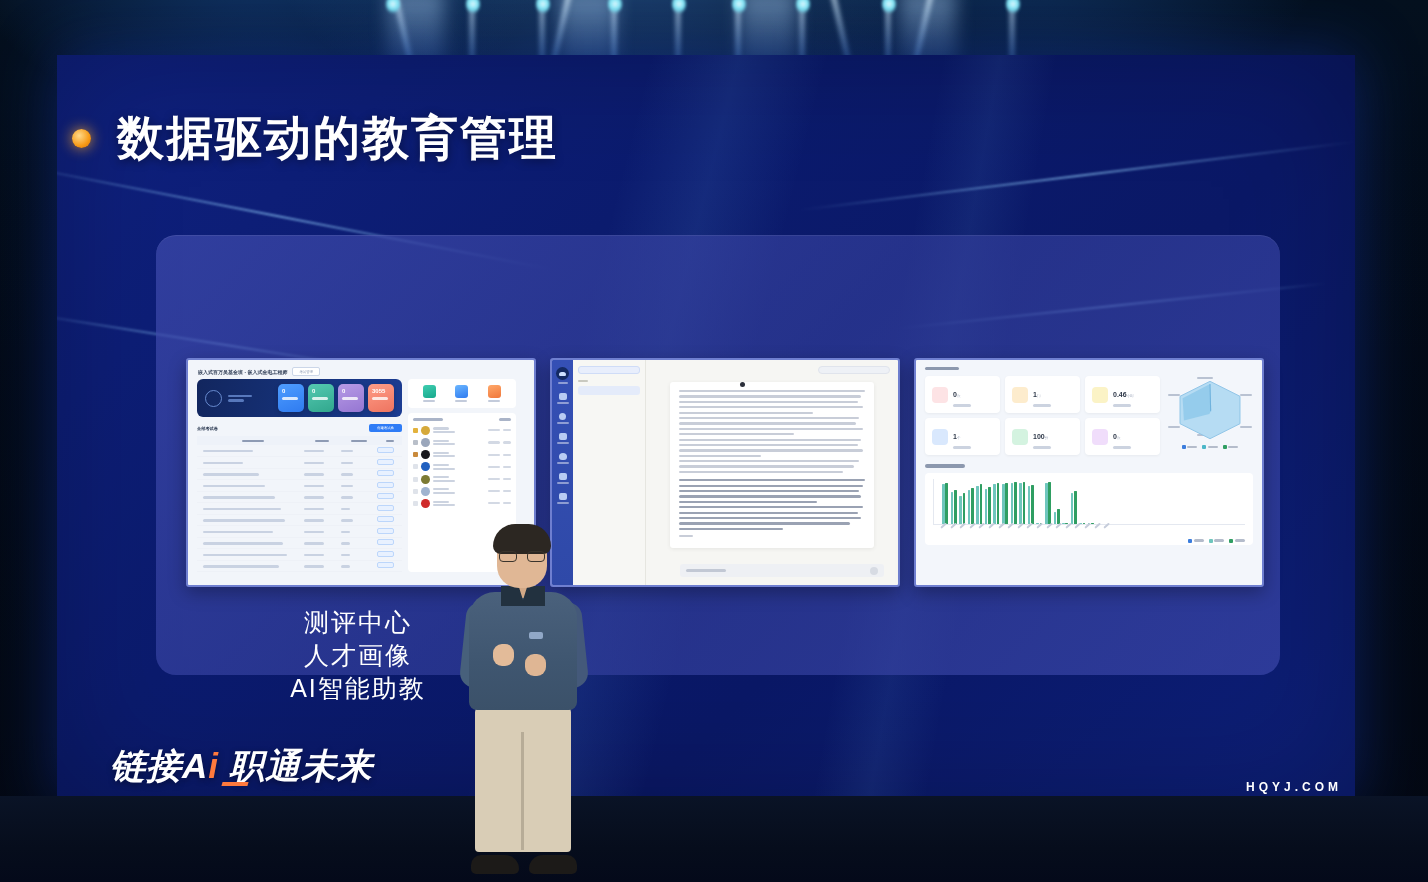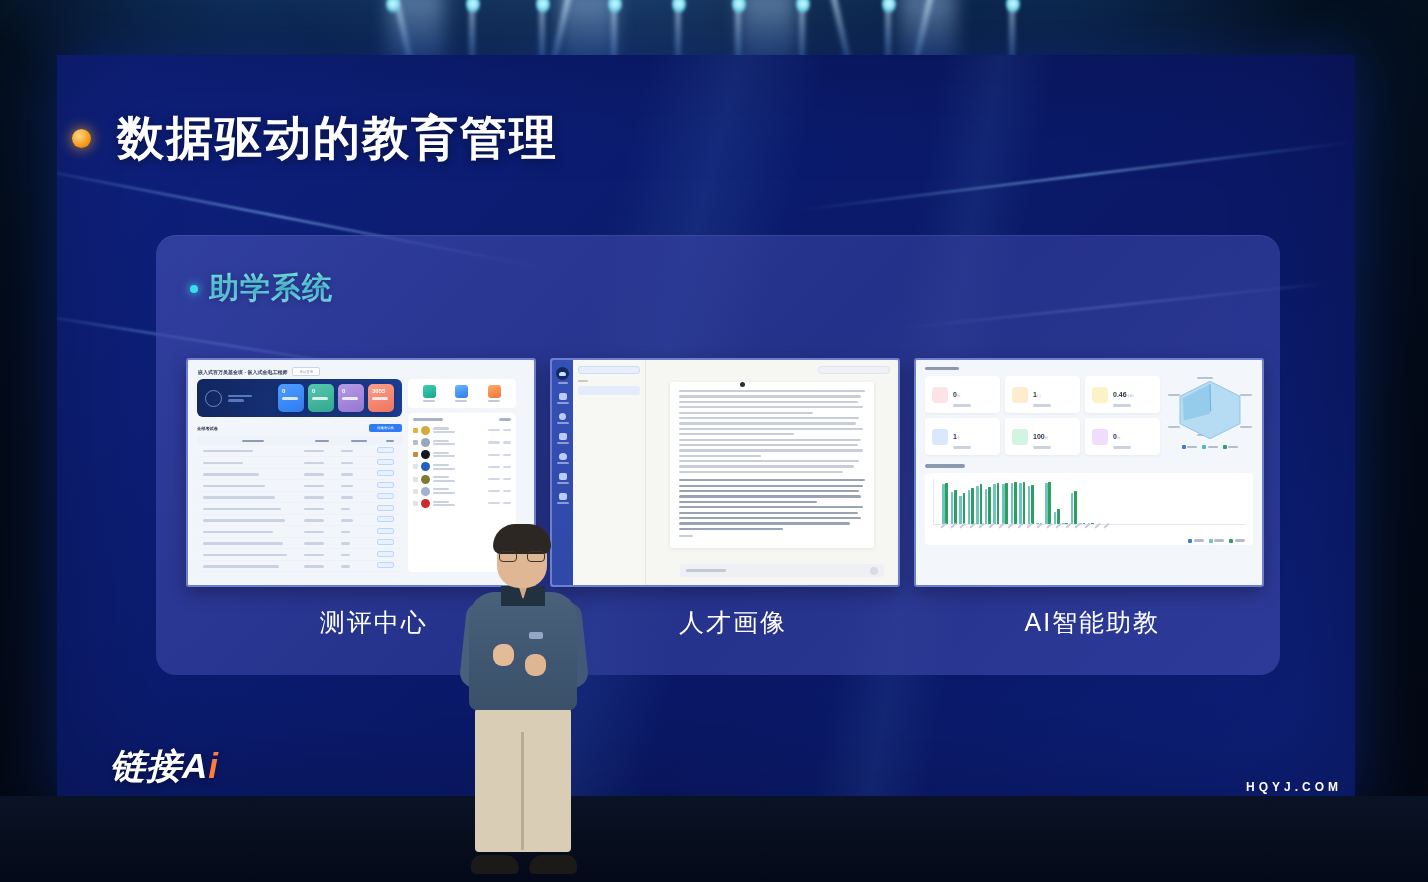--- a/index.html
+++ b/index.html
@@ -112,21 +112,21 @@
   .shot {
     width: 350px; height: 229px;
     background: #f4f6fb;
     border: 2px solid #6f7fd0;
     border-radius: 3px;
     overflow: hidden;
     position: relative;
     box-shadow: 0 6px 18px rgba(0,0,0,.30);
   }
 
-  .caption-row { position: absolute; left: 194px; top: 606px; width: 1078px; display: flex; }
+  .caption-row { position: absolute; left: 176px; top: 606px; width: 1078px; display: flex; flex-direction: column; }
   .caption { width: 364px; text-align: center; font-size: 25px; color: #ffffff; letter-spacing: 2px; }
 
   
   .c1 { background: #f2f5fa; font-size: 4px; color: #9aa4b8; }
   .c1-top { display: flex; align-items: center; gap: 5px; padding: 7px 10px 3px; }
   .c1-top b { font-size: 5px; color: #2c3a52; }
   .c1-chip { font-size: 3.4px; border: .5px solid #cbd6e8; background:#fff; color:#8c9ab3; border-radius: 2px; padding: 1.6px 6px; }
   .c1-body { display: flex; gap: 6px; padding: 0 9px; }
   .c1-left { width: 205px; }
   .banner {
@@ -297,24 +297,20 @@
     <div class="streak" style="left:840px; top:250px; width:430px; transform:rotate(-6deg)"></div>
   </div>
 
   <div class="slide-title-row">
     <div class="title-dot"></div>
     <div class="slide-title">数据驱动的教育管理</div>
   </div>
 
   <div class="panel"></div>
 
-  <div class="panel-head">
-    <span class="sec-dot"></span>
-    <span class="sec-title">助学系统</span>
-  </div>
 
   <div class="cards">
 
     <div class="shot c1">
       <div class="c1-top">
         <b>嵌入式百万吴基金班 · 嵌入式金电工程师</b>
         <span class="c1-chip">考试管理</span>
       </div>
       <div class="c1-body">
         <div class="c1-left">
@@ -757,20 +753,21 @@
   </div>
 
   <div class="caption-row">
     <div class="caption">测评中心</div>
     <div class="caption">人才画像</div>
     <div class="caption">AI智能助教</div>
   </div>
 
   <div class="brand-left">
     <span class="bl1"><span>链接A</span><em>i</em></span>
+    <span class="bl2">职通未来</span>
   </div>
   <div class="brand-right">
     <div class="br2">HQYJ.COM</div>
   </div>
 
   <div class="floor"></div>
 
   <div class="person">
     <div class="p-arm-l"></div>
     <div class="p-arm-r"></div>

